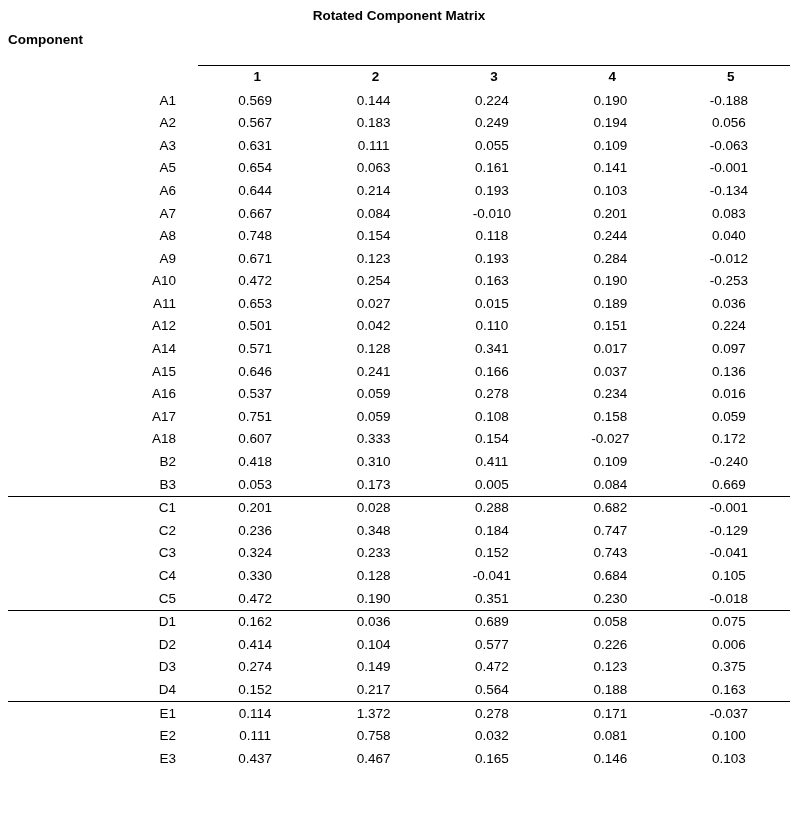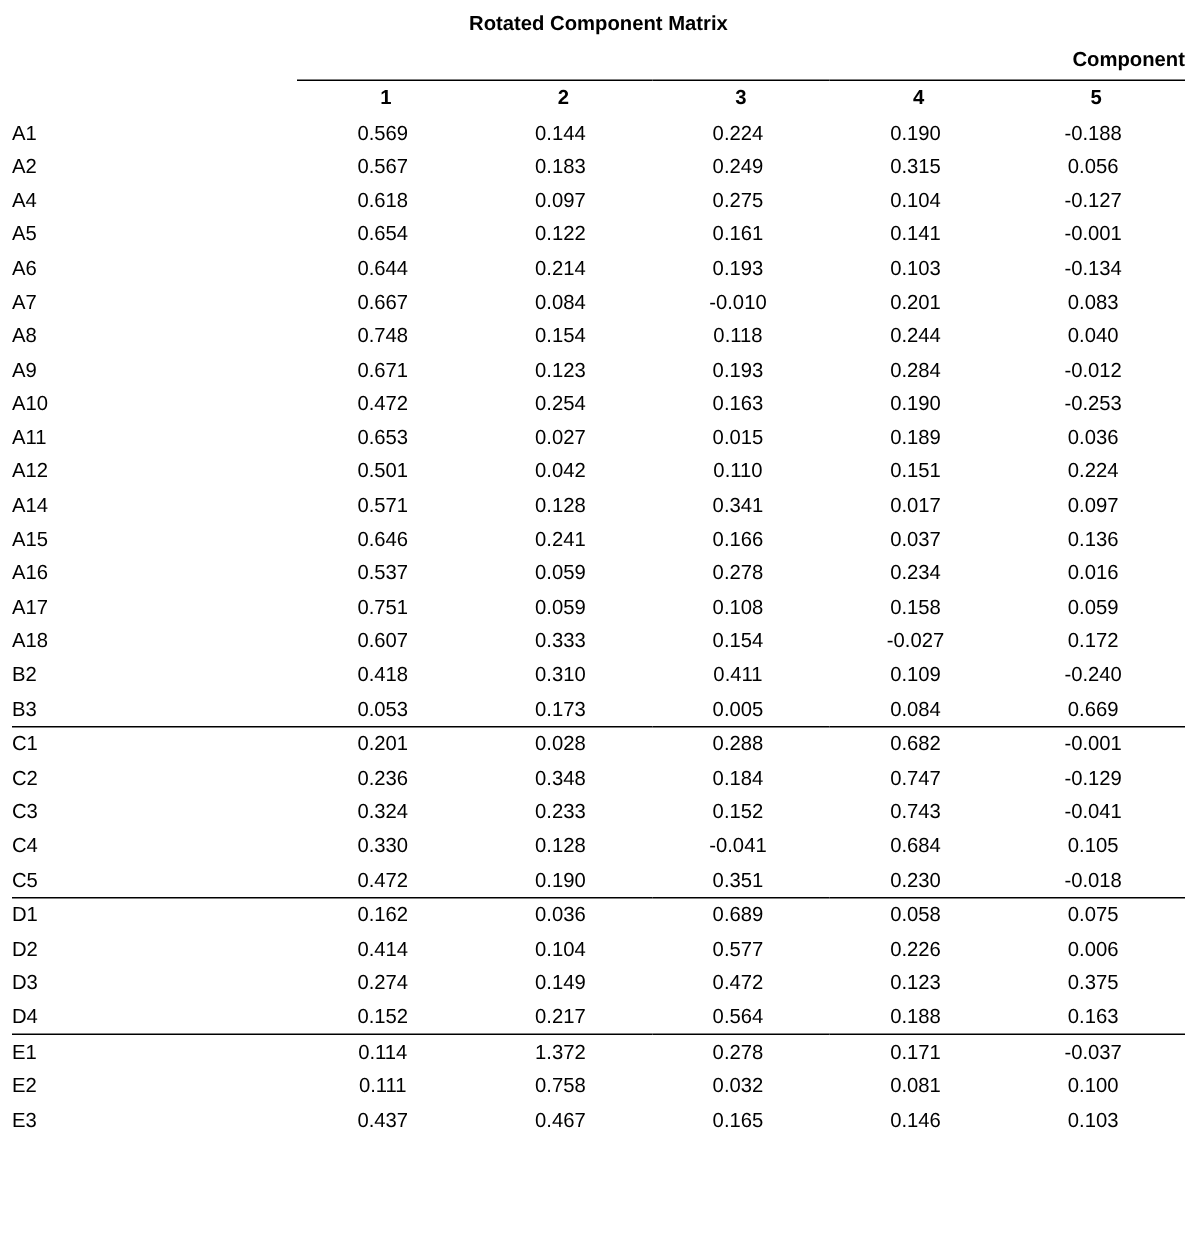--- a/index.html
+++ b/index.html
@@ -55,25 +55,25 @@
     text-align: center;
     font-weight: bold;
     font-size: 13.5px;
     height: 22px;
     padding-bottom: 2px;
     margin-top: 12px;
   }
 
   
   tr.spanner-row td {
-    text-align: right;
+    text-align: left;
     font-weight: bold;
     font-size: 13.5px;
     height: 22px;
-    padding-bottom: 2px;
+    padding-bottom: 14px;
   }
 
   
   tr.colhead-row td {
     text-align: center;
     font-weight: bold;
     font-size: 13.5px;
     height: 21px;
     padding-bottom: 2px;
   }
@@ -83,21 +83,21 @@
   tr.colhead-row td.no-rule {
     border-top: 0;
   }
 
   
   tr.data-row td {
     height: 22.6px;
     font-size: 13.5px;
   }
   tr.data-row td.lbl {
-    text-align: left;
+    text-align: right;
     padding-right: 22px;
   }
   tr.data-row td.val {
     text-align: center;
     padding-right: 4px;
   }
 
   
   tr.group-sep td {
     border-top: 1.2px solid #000;
@@ -137,35 +137,35 @@
           <td class="val">0.144</td>
           <td class="val">0.224</td>
           <td class="val">0.190</td>
           <td class="val">-0.188</td>
         </tr>
         <tr class="data-row">
           <td class="lbl">A2</td>
           <td class="val">0.567</td>
           <td class="val">0.183</td>
           <td class="val">0.249</td>
-          <td class="val">0.315</td>
+          <td class="val">0.194</td>
           <td class="val">0.056</td>
         </tr>
         <tr class="data-row">
-          <td class="lbl">A4</td>
-          <td class="val">0.618</td>
-          <td class="val">0.097</td>
-          <td class="val">0.275</td>
-          <td class="val">0.104</td>
-          <td class="val">-0.127</td>
+          <td class="lbl">A3</td>
+          <td class="val">0.631</td>
+          <td class="val">0.111</td>
+          <td class="val">0.055</td>
+          <td class="val">0.109</td>
+          <td class="val">-0.063</td>
         </tr>
         <tr class="data-row">
           <td class="lbl">A5</td>
           <td class="val">0.654</td>
-          <td class="val">0.122</td>
+          <td class="val">0.063</td>
           <td class="val">0.161</td>
           <td class="val">0.141</td>
           <td class="val">-0.001</td>
         </tr>
         <tr class="data-row">
           <td class="lbl">A6</td>
           <td class="val">0.644</td>
           <td class="val">0.214</td>
           <td class="val">0.193</td>
           <td class="val">0.103</td>

